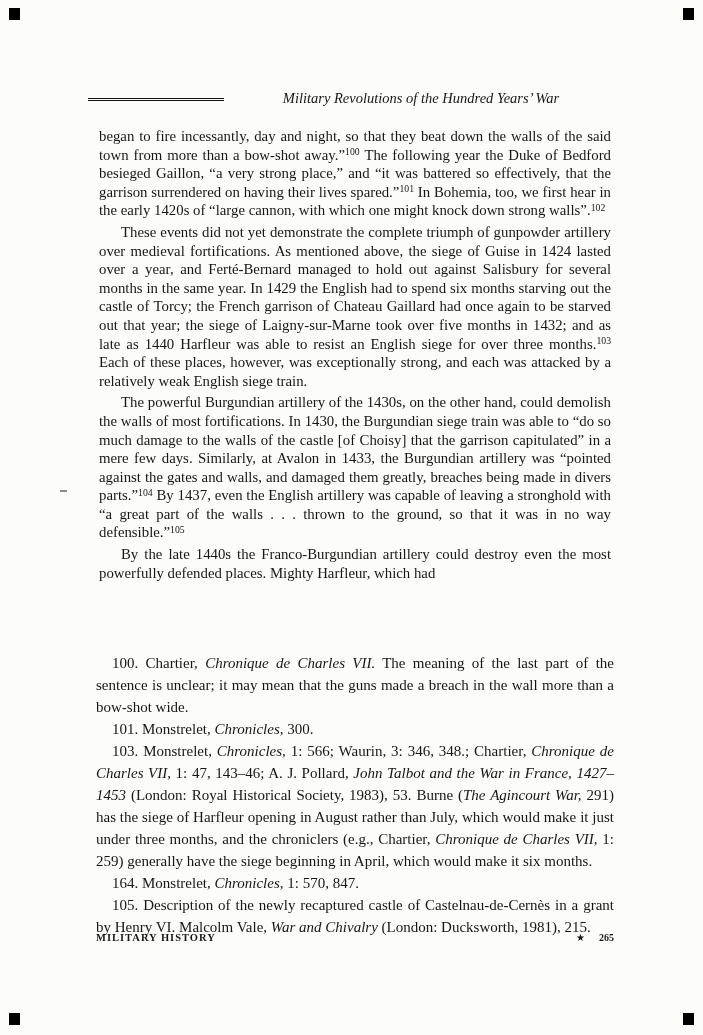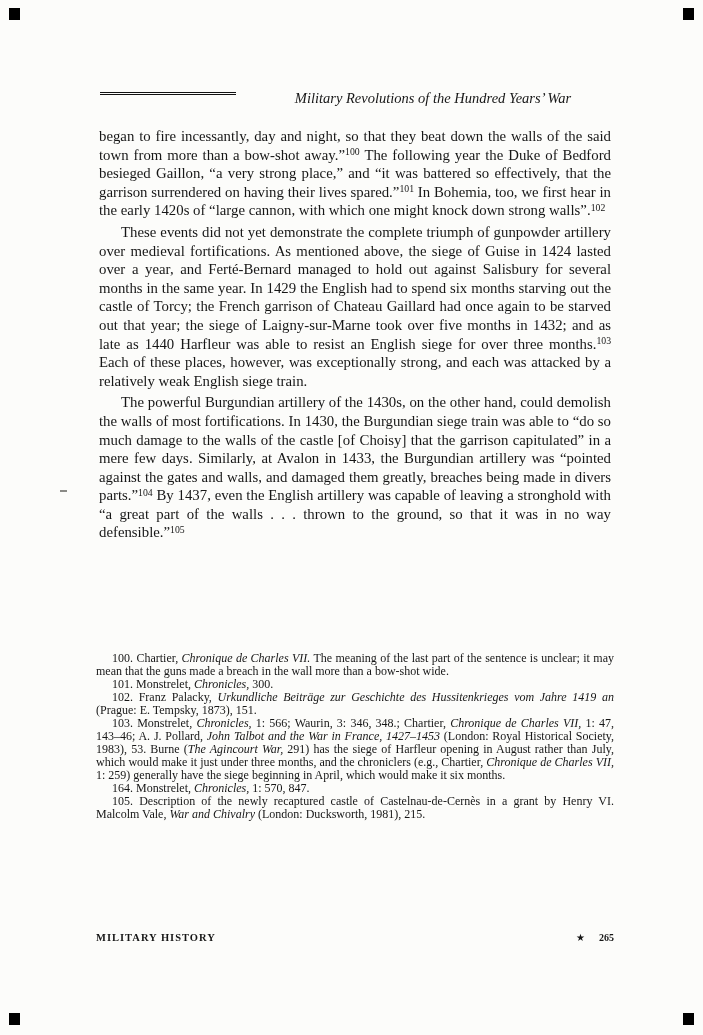--- a/index.html
+++ b/index.html
@@ -23,23 +23,24 @@
     background: #000;
   }
   .corner.tl { top: 8px;  left: 9px; }
   .corner.tr { top: 8px;  right: 9px; }
   .corner.bl { bottom: 10px; left: 9px; }
   .corner.br { bottom: 10px; right: 9px; }
 
   .running-header {
     position: absolute;
     top: 90px;
-    left: 100px;
+    left: 88px;
     width: 516px;
     display: flex;
+    align-items: center;
   }
   .header-rule {
     width: 136px;
     height: 0;
     border-bottom: 3px double #111;
     margin-top: 2px;
     flex: 0 0 auto;
   }
   .header-title {
     flex: 1;
@@ -69,22 +70,22 @@
     top: -0.45em;
     vertical-align: baseline;
   }
 
   .footnotes {
     position: absolute;
     top: 652px;
     left: 96px;
     width: 518px;
     text-align: justify;
-    font-size: 12px;
-    line-height: 13px;
+    font-size: 15px;
+    line-height: 22px;
   }
   .footnotes p {
     margin: 0;
     text-indent: 16px;
   }
 
   .margin-mark {
     position: absolute;
     left: 60px;
     top: 490px;
@@ -131,28 +132,28 @@
 
   <div class="running-header">
     <div class="header-rule"></div>
     <div class="header-title">Military Revolutions of the Hundred Years’ War</div>
   </div>
 
   <div class="body-text">
       <p><span>began to fire incessantly, day and night, so that they beat down the walls of the said town from more than a bow-shot away.”</span><sup>100</sup><span> The following year the Duke of Bedford besieged Gaillon, “a very strong place,” and “it was battered so effectively, that the garrison surrendered on having their lives spared.”</span><sup>101</sup><span> In Bohemia, too, we first hear in the early 1420s of “large cannon, with which one might knock down strong walls”.</span><sup>102</sup></p>
       <p class="indent"><span>These events did not yet demonstrate the complete triumph of gunpowder artillery over medieval fortifications. As mentioned above, the siege of Guise in 1424 lasted over a year, and Ferté-Bernard managed to hold out against Salisbury for several months in the same year. In 1429 the English had to spend six months starving out the castle of Torcy; the French garrison of Chateau Gaillard had once again to be starved out that year; the siege of Laigny-sur-Marne took over five months in 1432; and as late as 1440 Harfleur was able to resist an English siege for over three months.</span><sup>103</sup><span> Each of these places, however, was exceptionally strong, and each was attacked by a relatively weak English siege train.</span></p>
       <p class="indent"><span>The powerful Burgundian artillery of the 1430s, on the other hand, could demolish the walls of most fortifications. In 1430, the Burgundian siege train was able to “do so much damage to the walls of the castle [of Choisy] that the garrison capitulated” in a mere few days. Similarly, at Avalon in 1433, the Burgundian artillery was “pointed against the gates and walls, and damaged them greatly, breaches being made in divers parts.”</span><sup>104</sup><span> By 1437, even the English artillery was capable of leaving a stronghold with “a great part of the walls . . . thrown to the ground, so that it was in no way defensible.”</span><sup>105</sup></p>
+      <p class="indent"><span>By the late 1440s the Franco-Burgundian artillery could destroy even the most powerfully defended places. Mighty Harfleur, which had</span></p>
     </div>
 
   <div class="margin-mark"></div>
 
   <div class="footnotes">
       <p><span>100. Chartier, </span><i>Chronique de Charles VII.</i><span> The meaning of the last part of the sentence is unclear; it may mean that the guns made a breach in the wall more than a bow-shot wide.</span></p>
       <p><span>101. Monstrelet, </span><i>Chronicles,</i><span> 300.</span></p>
-      <p><span>102. Franz Palacky, </span><i>Urkundliche Beiträge zur Geschichte des Hussitenkrieges vom Jahre 1419 an</i><span> (Prague: E. Tempsky, 1873), 151.</span></p>
       <p><span>103. Monstrelet, </span><i>Chronicles,</i><span> 1: 566; Waurin, 3: 346, 348.; Chartier, </span><i>Chronique de Charles VII,</i><span> 1: 47, 143–46; A. J. Pollard, </span><i>John Talbot and the War in France, 1427–1453</i><span> (London: Royal Historical Society, 1983), 53. Burne (</span><i>The Agincourt War,</i><span> 291) has the siege of Harfleur opening in August rather than July, which would make it just under three months, and the chroniclers (e.g., Chartier, </span><i>Chronique de Charles VII,</i><span> 1: 259) generally have the siege beginning in April, which would make it six months.</span></p>
       <p><span>164. Monstrelet, </span><i>Chronicles,</i><span> 1: 570, 847.</span></p>
       <p><span>105. Description of the newly recaptured castle of Castelnau-de-Cernès in a grant by Henry VI. Malcolm Vale, </span><i>War and Chivalry</i><span> (London: Ducksworth, 1981), 215.</span></p>
     </div>
 
   <div class="page-footer">
     <div class="journal-name">MILITARY HISTORY</div>
     <div class="page-number-group">
       <span class="star-glyph">★</span>
       <span class="page-num">265</span>

